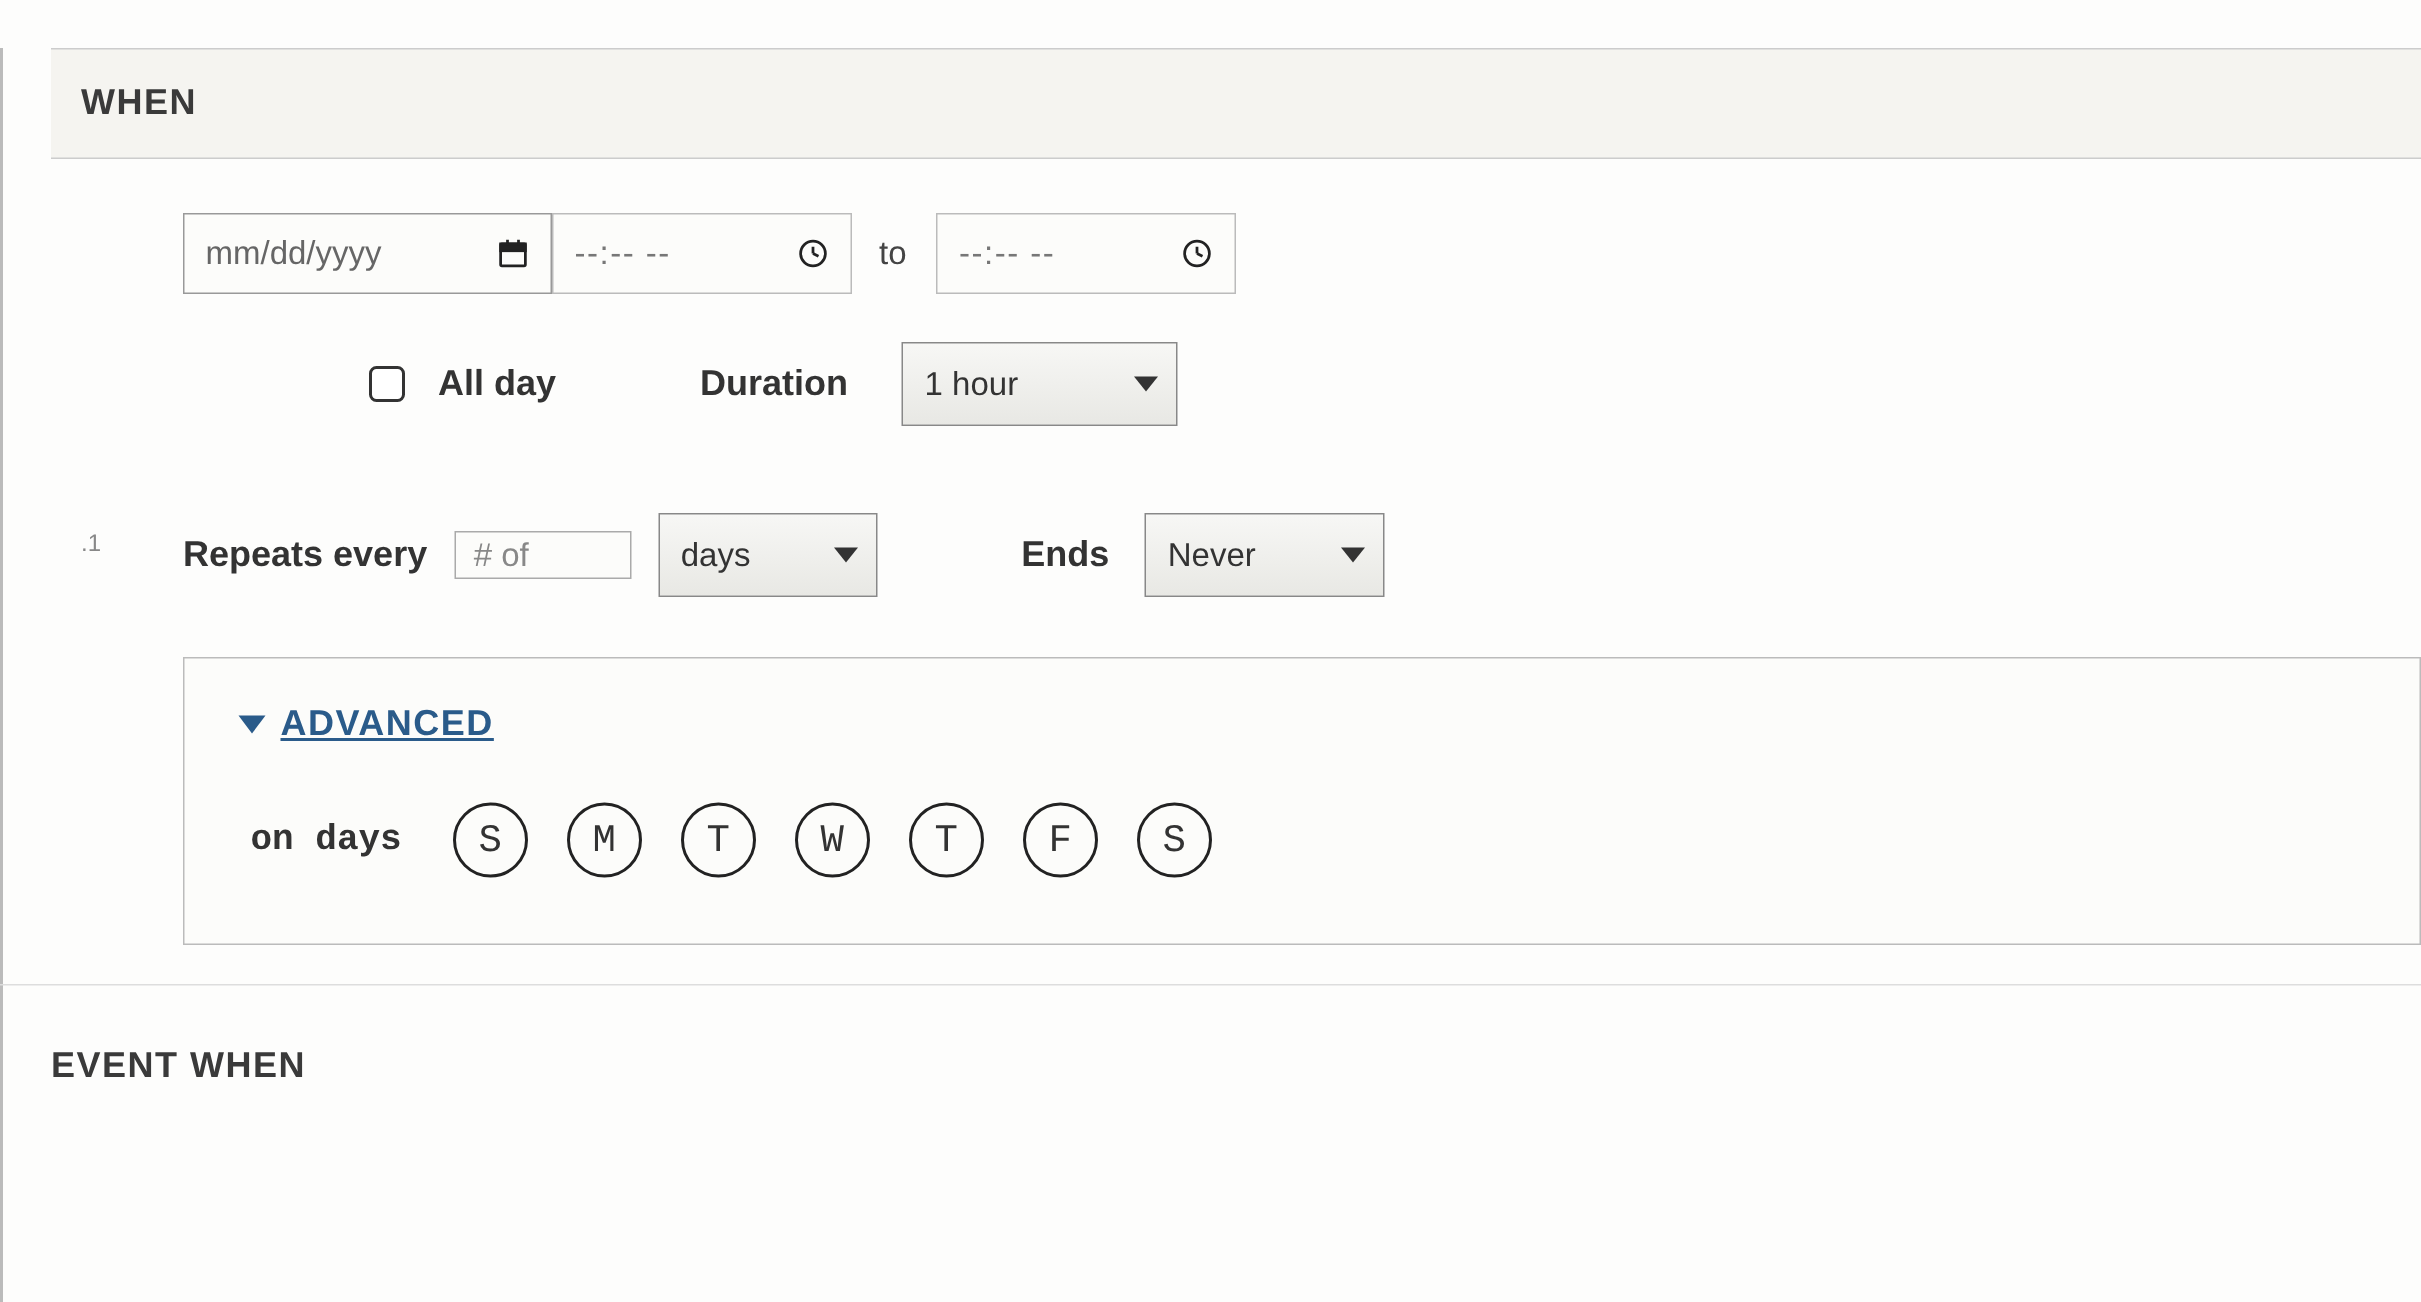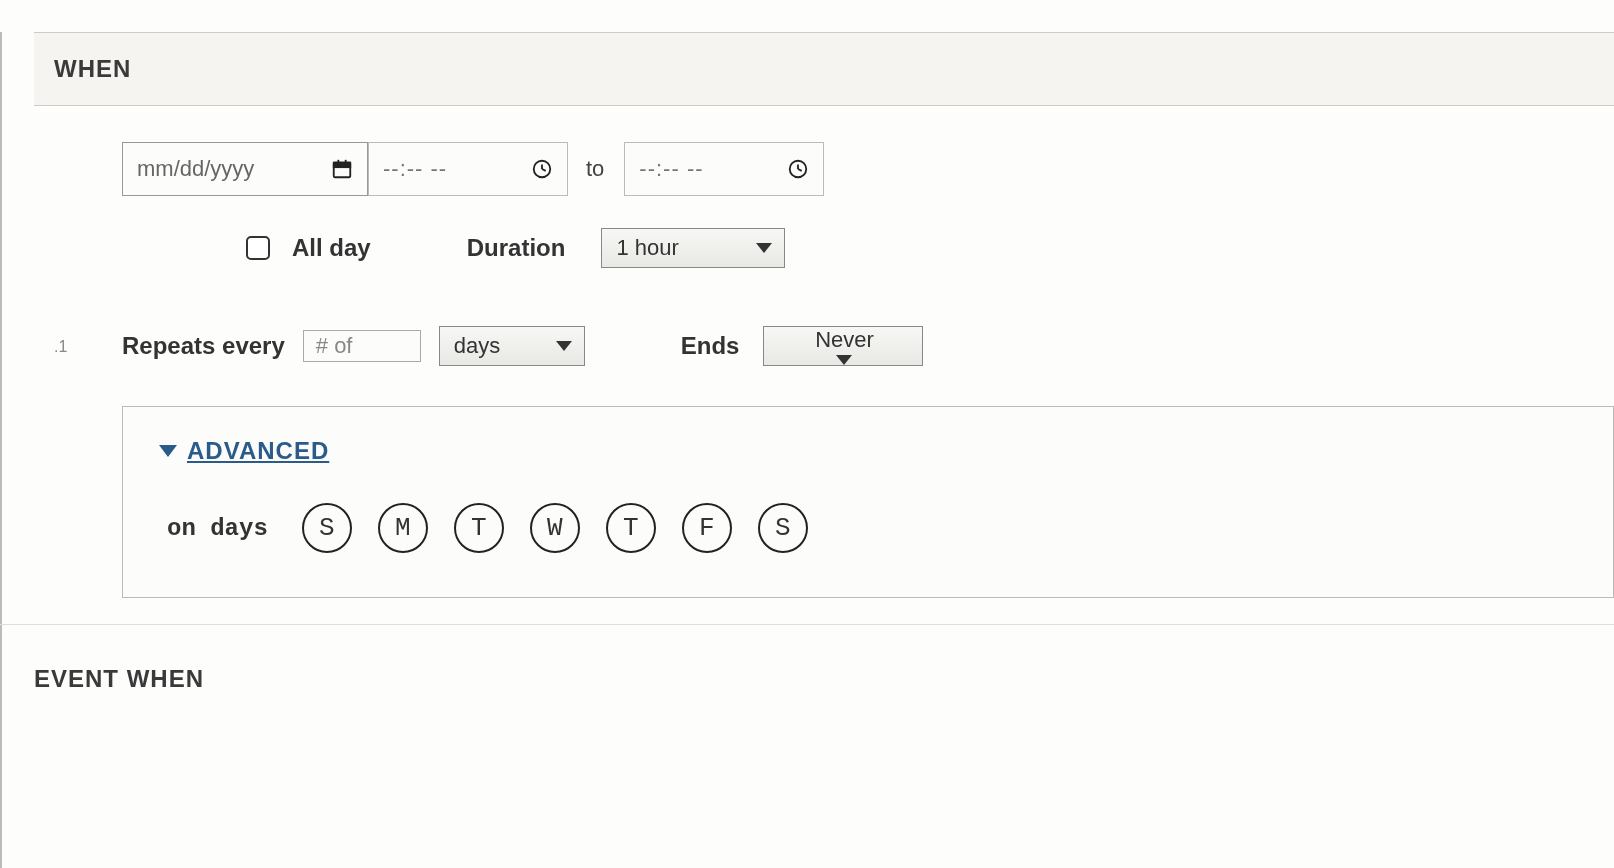--- a/index.html
+++ b/index.html
@@ -110,34 +110,34 @@
       font-size: 24px;
       font-weight: bold;
       margin-right: 96px;
     }
     .duration-label {
       font-size: 24px;
       font-weight: bold;
       margin-right: 36px;
     }
     .select {
-      height: 40px;
+      height: 56px;
       border: 1px solid #888;
       background: linear-gradient(#f7f7f5, #e8e8e4);
       display: flex;
       align-items: center;
       justify-content: space-between;
       padding: 0 12px 0 14px;
       font-size: 22px;
       color: #333;
       cursor: pointer;
     }
     .select-duration { width: 184px; }
     .select-unit { width: 146px; }
-    .select-ends { width: 160px; flex-direction: column; }
+    .select-ends { width: 160px; }
     .caret {
       width: 0;
       height: 0;
       border-left: 8px solid transparent;
       border-right: 8px solid transparent;
       border-top: 10px solid #333;
     }
 
     
     .repeats-row {

